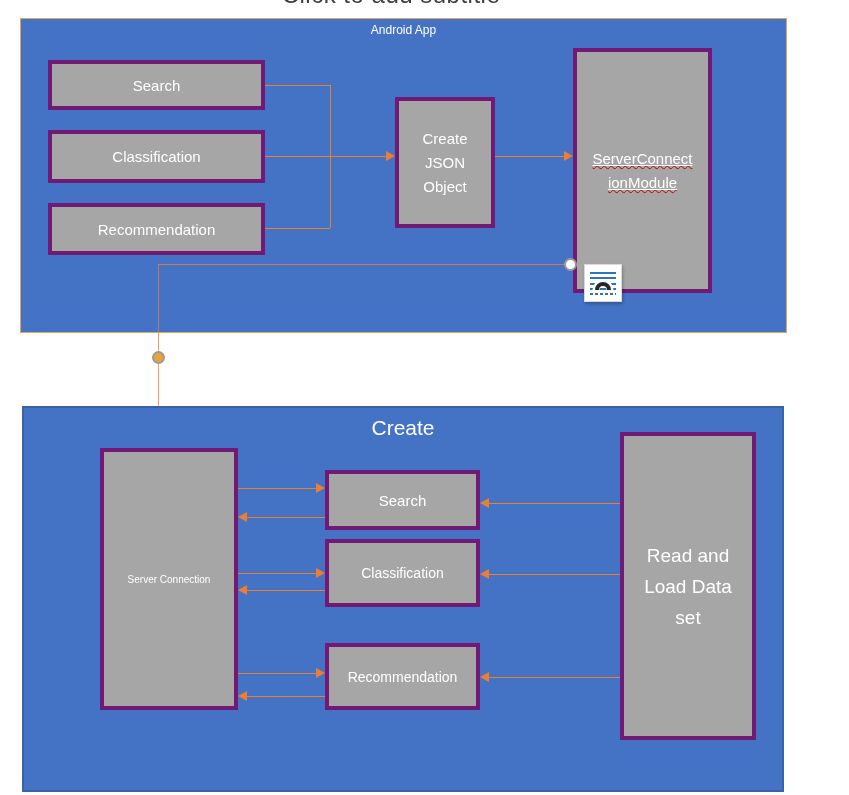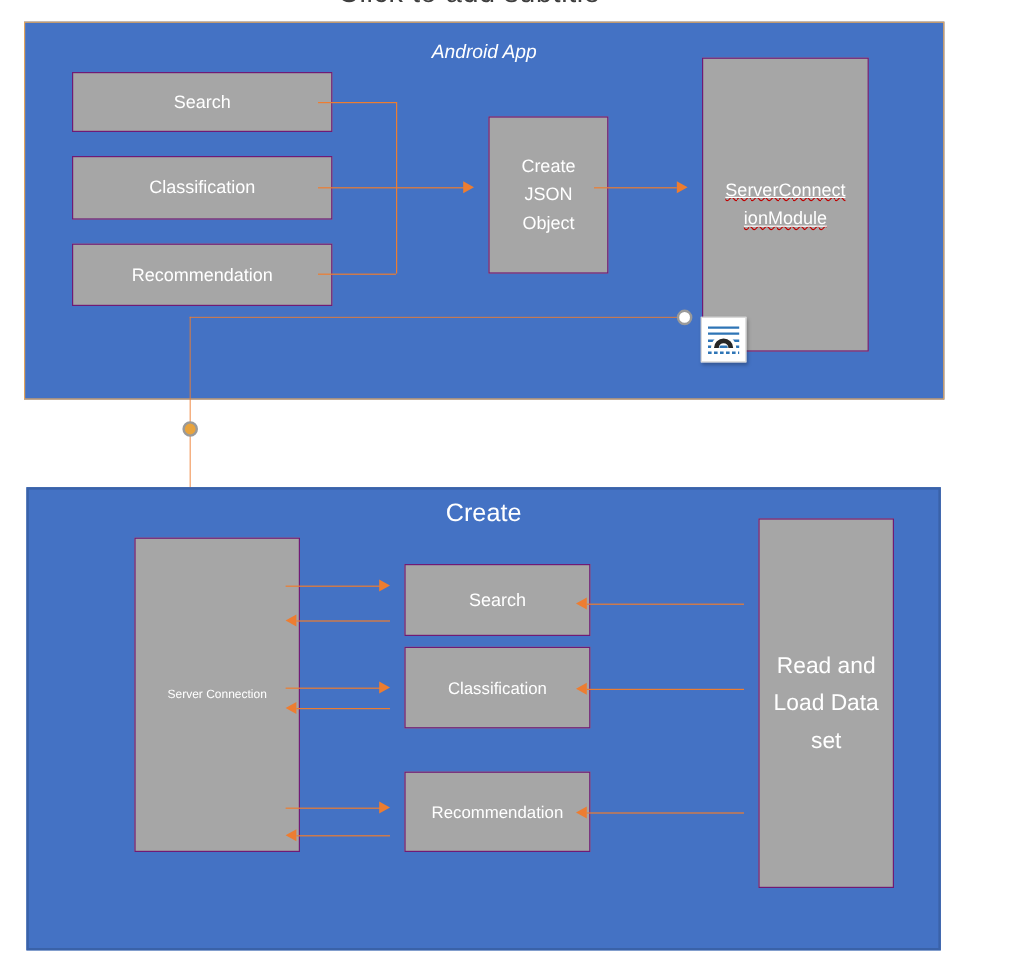--- a/index.html
+++ b/index.html
@@ -10,28 +10,27 @@
   
   .clipped-subtitle{
     position:absolute;left:20px;top:-17px;width:742px;text-align:center;
     font-size:24px;line-height:24px;color:#3f3f3f;letter-spacing:.5px;
   }
   
   .section{position:absolute;background:#4472C4;}
   .android-section{left:20px;top:18px;width:767px;height:315px;border:1px solid #E2A55E;box-sizing:border-box;}
   .server-section{left:22px;top:406px;width:762px;height:386px;border:2px solid #3a62a8;box-sizing:border-box;}
   .section-title{color:#ffffff;text-align:center;}
-  .android-title{padding-top:16px;font-size:16px;font-style:italic;}
+  .android-title{padding-top:4px;font-size:12px;}
   .server-title{padding-top:8px;font-size:21px;}
   
   .gbox{
-    position:absolute;background:#A6A6A6;border:1px solid #701a75;box-sizing:border-box;
+    position:absolute;background:#A6A6A6;border:4px solid #701a75;box-sizing:border-box;
     display:flex;align-items:center;justify-content:center;text-align:center;
     color:#ffffff;
-    margin-left:12px;
   }
   .fs15{font-size:15px;} .fs14{font-size:14px;}
   .create-json .label{width:60px;line-height:24px;font-size:15px;}
   .scm-label{font-size:15px;line-height:24px;}
   .wavy{text-decoration:underline wavy #C00000;text-decoration-thickness:1px;text-decoration-skip-ink:none;}
   .under{text-decoration:underline solid #ffffff;text-decoration-thickness:1px;}
   .server-conn .label{width:90px;line-height:23px;font-size:10px;}
   .read-load .label{width:104px;line-height:31px;font-size:19px;}
   
   .hline{position:absolute;height:1px;background:#ED7D31;}
@@ -125,21 +124,21 @@
   </div>
 
   <div class="gbox fs14" style="left:325px;top:539px;width:155px;height:68px;">
     <span class="label">Classification</span>
   </div>
 
   <div class="gbox fs14" style="left:325px;top:643px;width:155px;height:67px;">
     <span class="label">Recommendation</span>
   </div>
 
-  <div class="gbox read-load" style="left:620px;top:432px;width:113px;height:308px;">
+  <div class="gbox read-load" style="left:620px;top:432px;width:136px;height:308px;">
     <span class="label">Read and Load Data set</span>
   </div>
 
   <div class="hline" style="left:238px;top:488px;width:79px;"></div>
   <div class="ah ah-r" style="left:316px;top:483px;"></div>
   <div class="hline" style="left:247px;top:517px;width:78px;"></div>
   <div class="ah ah-l" style="left:238px;top:512px;"></div>
 
   <div class="hline" style="left:238px;top:573px;width:79px;"></div>
   <div class="ah ah-r" style="left:316px;top:568px;"></div>

